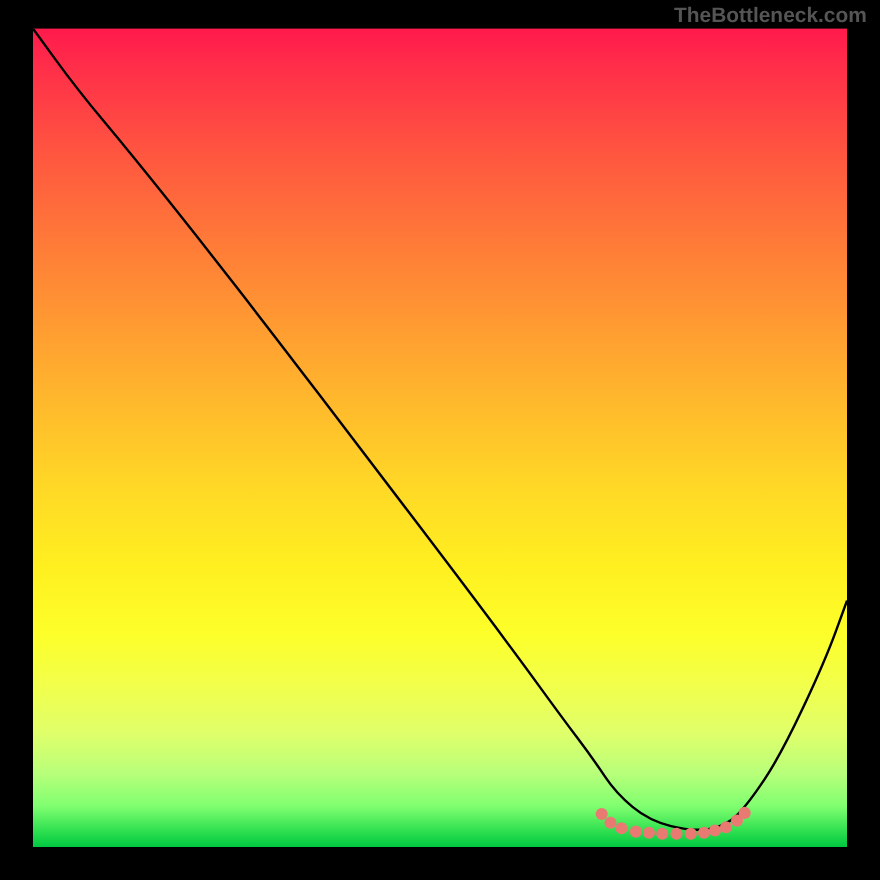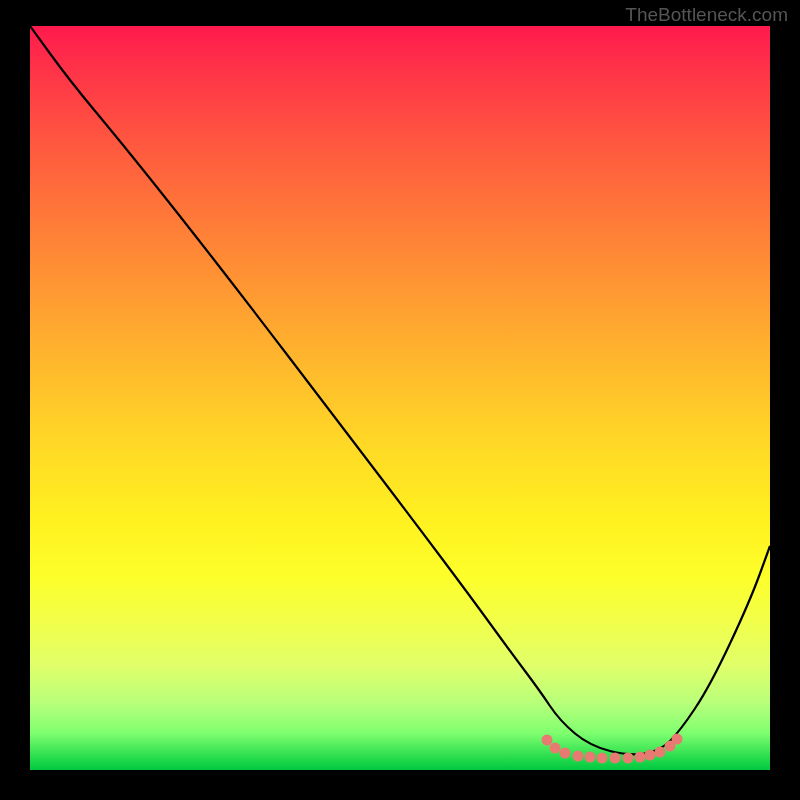--- a/index.html
+++ b/index.html
@@ -10,21 +10,21 @@
     height: 800px;
     position: relative;
     font-family: Arial, sans-serif;
   }
   .attribution {
     position: absolute;
     top: 4px;
     right: 12px;
     color: #555;
     font-size: 19px;
-    font-weight: normal;
+    font-weight: bold;
     z-index: 20;
   }
   .chart-frame {
     position: absolute;
     left: 30px;
     top: 26px;
     width: 740px;
     height: 744px;
     background: #000;
   }

